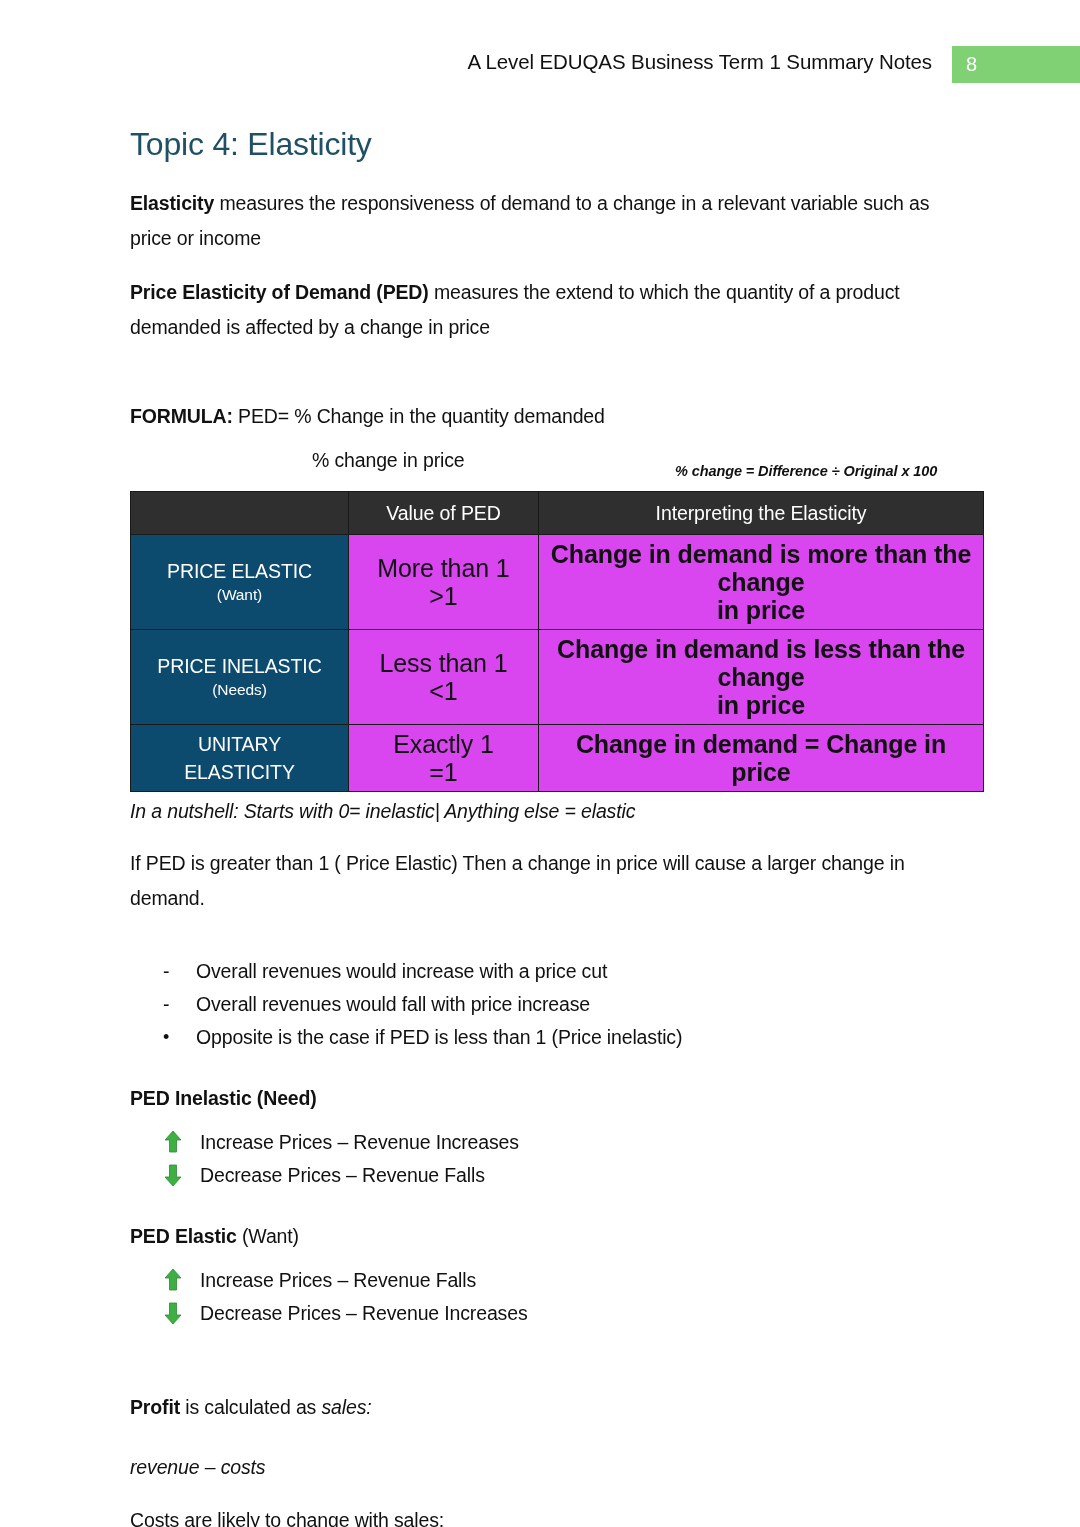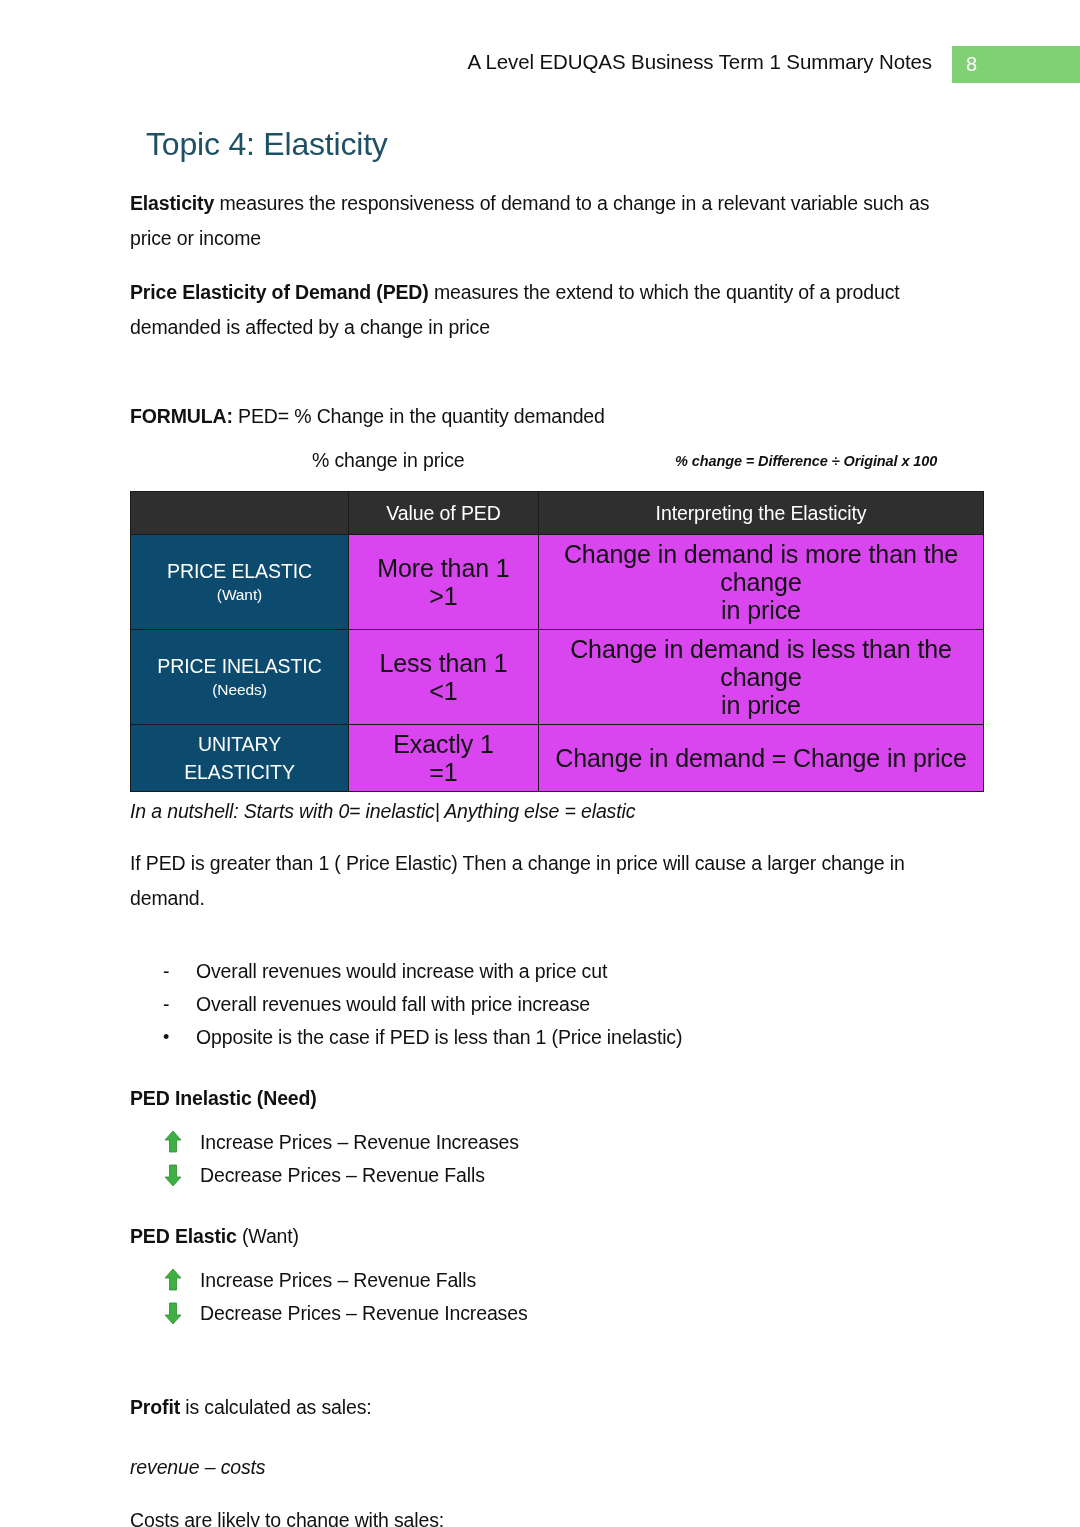--- a/index.html
+++ b/index.html
@@ -55,33 +55,33 @@
     position: absolute;
     left: 130px;
     top: 124px;
     width: 830px;
   }
 
   h1.topic-title {
     font-size: 32px;
     font-weight: 400;
     color: #1f5066;
-    margin: 0 0 22px 16px;
+    margin: 0 0 22px 0;
     line-height: 40px;
     letter-spacing: -0.2px;
   }
 
   p.para {
     font-size: 19.5px;
     line-height: 35px;
     margin: 0 0 19px 0;
     letter-spacing: -0.15px;
   }
   .b { font-weight: bold; }
-  .i { }
+  .i { font-style: italic; }
   .bi { font-weight: bold; }
   .u { }
 
   
   .formula-block {
     position: relative;
     margin-top: 56px;
     height: 86px;
   }
   .formula-line1 {
@@ -93,21 +93,21 @@
     position: absolute;
     left: 182px;
     top: 44px;
     font-size: 19.5px;
     line-height: 30px;
     letter-spacing: -0.15px;
   }
   .formula-note {
     position: absolute;
     left: 545px;
-    top: 50px;
+    top: 60px;
     font-size: 14.5px;
     font-style: italic;
     font-weight: bold;
     line-height: 20px;
     letter-spacing: -0.1px;
   }
 
   
   table.ped-table {
     border-collapse: collapse;
@@ -116,21 +116,21 @@
     margin-top: 4px;
   }
   table.ped-table td, table.ped-table th {
     border: 1.5px solid #1a1a1a;
     text-align: center;
     vertical-align: middle;
     padding: 5px;
   }
   .col-a { width: 207px; }
   .col-b { width: 179px; }
-  .col-c { width: 434px; }
+  .col-c { width: 434px; font-weight: bold; }
 
   .hdr-cell {
     background: #2f2f2f;
     color: #ffffff;
     font-weight: 400;
     font-size: 19.5px;
     height: 32px;
     line-height: 32px;
     letter-spacing: -0.1px;
   }

